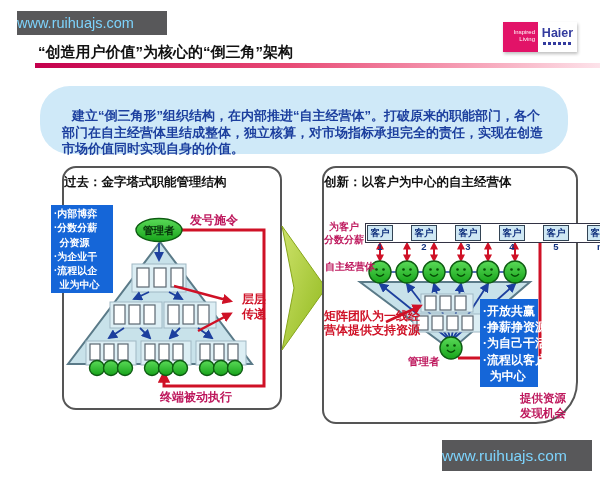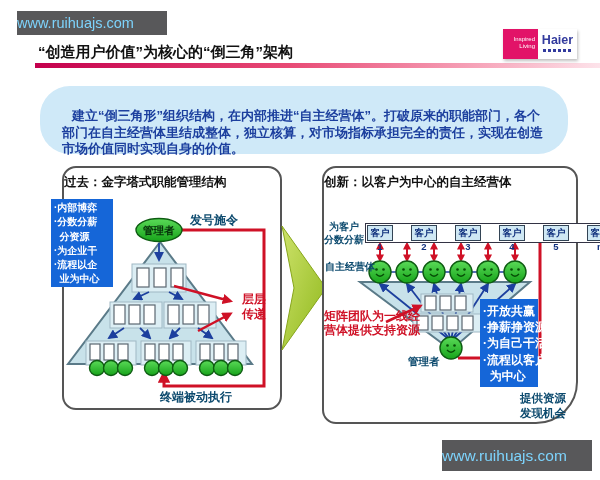--- a/index.html
+++ b/index.html
@@ -12,40 +12,40 @@
   html,body{margin:0;padding:0;}
   body{width:600px;height:480px;position:relative;background:#fff;
        font-family:"Liberation Sans","DejaVu Sans",sans-serif;overflow:hidden;}
   .abs{position:absolute;}
   .wm{background:var(--watermark_bg,#58585a);color:#7dd3fc;text-align:left;margin-left:9px;}
   .wm-top{left:8px;top:11px;width:150px;height:24px;font-size:14.5px;line-height:24px;}
   .wm-bottom{left:433px;top:440px;width:150px;height:31px;font-size:15.5px;line-height:31px;}
   .slide-title{left:38px;top:43px;font-size:15px;font-weight:bold;color:#111;white-space:nowrap;}
   .title-underline{left:35px;top:63px;width:565px;height:5px;
      background:linear-gradient(to right,var(--underline,#c4004d),#e84a75 45%,#f7a9bd 80%,#fde3ea);}
-  .haier{left:503px;top:29px;width:74px;height:30px;display:flex;box-shadow:1px 2px 3px rgba(0,0,0,.25);}
+  .haier{left:503px;top:22px;width:74px;height:30px;display:flex;box-shadow:1px 2px 3px rgba(0,0,0,.25);}
   .haier-pink{width:35px;background:var(--brand_pink,#e21368);color:#fff;font-size:6px;line-height:7px;
      text-align:right;padding:7px 3px 0 0;box-sizing:border-box;}
   .haier-white{flex:1;background:#fff;color:var(--brand_blue,#333b9e);font-weight:bold;font-size:12.5px;
      text-align:center;padding-top:4px;box-sizing:border-box;}
   .haier-marks{margin:2px auto 0;width:30px;height:3px;
      background:repeating-linear-gradient(90deg,var(--brand_blue,#333b9e) 0 3px,transparent 3px 5px);}
   .intro{left:40px;top:86px;width:528px;height:68px;border-radius:30px;background:var(--intro_bg,#cfe9f8);
      color:var(--intro_text,#1c3f9e);font-weight:bold;font-size:13px;line-height:16.5px;
      padding:22px 16px 0 22px;box-sizing:border-box;text-indent:10px;}
   .panel{background:#fff;border:2.5px solid #555;}
   .panel-left{left:62px;top:166px;width:216px;height:240px;border-radius:14px;}
   .panel-right{left:322px;top:166px;width:252px;height:254px;border-radius:14px 14px 42px 14px;}
   .panel-title{left:0;top:6px;width:100%;text-align:left;font-weight:bold;font-size:12.5px;color:#111;white-space:nowrap;}
   .callout{background:var(--callout_blue,#1566d8);color:#fff;font-weight:bold;}
   .callout-line{white-space:pre;}
-  .callout-left{left:-13px;top:31px;width:62px;height:88px;font-size:10px;line-height:14.3px;padding:2px 0 0 3px;box-sizing:border-box;}
+  .callout-left{left:-13px;top:37px;width:62px;height:88px;font-size:10px;line-height:14.3px;padding:2px 0 0 3px;box-sizing:border-box;}
   .callout-right{left:156px;top:131px;width:58px;height:88px;font-size:12px;line-height:16.2px;padding:4px 0 0 3px;box-sizing:border-box;}
   .diagram-svg{left:0;top:0;width:100%;height:100%;}
-  .lbl{font-weight:bold;color:#0c4a6e;white-space:pre-line;}
+  .lbl{font-weight:bold;color:#be185d;white-space:pre-line;}
   .lbl-red{color:var(--accent_red,#cf1126);}
   .cmd-label{left:126px;top:44px;font-size:12px;}
   .relay-label{left:178px;top:124px;font-size:12px;line-height:15px;}
   .terminal-label{left:96px;top:221px;font-size:12px;white-space:nowrap;}
   .manager-label-left{left:79px;top:56px;font-size:10.5px;color:#06320a;}
   .value-label{left:0;top:52px;width:40px;text-align:center;font-size:10px;line-height:13px;}
   .customer-row{left:41px;top:55px;display:flex;gap:18px;border:1.3px solid #334;background:#fff;padding:1px;}
   .customer-box{width:26px;height:16px;background:var(--customer_bg,#cfe8f4);border:1px solid #345;
      box-sizing:border-box;color:#12327e;font-weight:bold;font-size:9.5px;text-align:center;line-height:14px;}
   .body-label{left:1px;top:92px;font-size:10px;}

